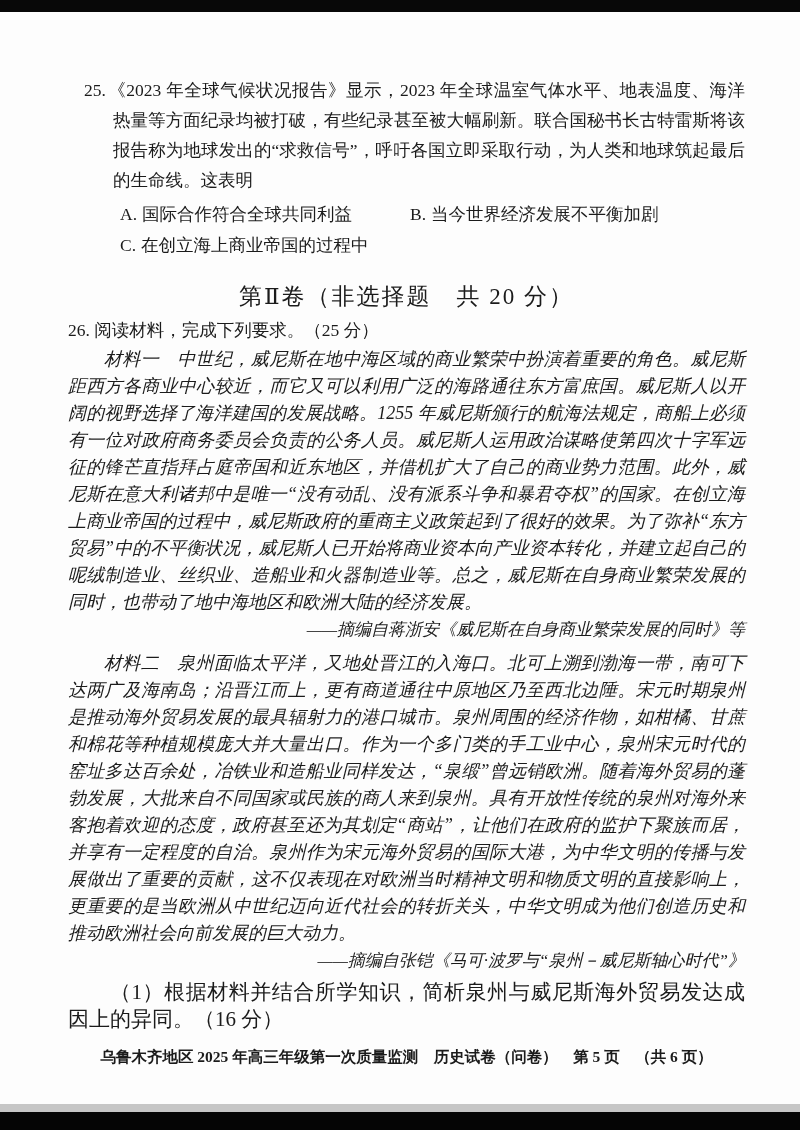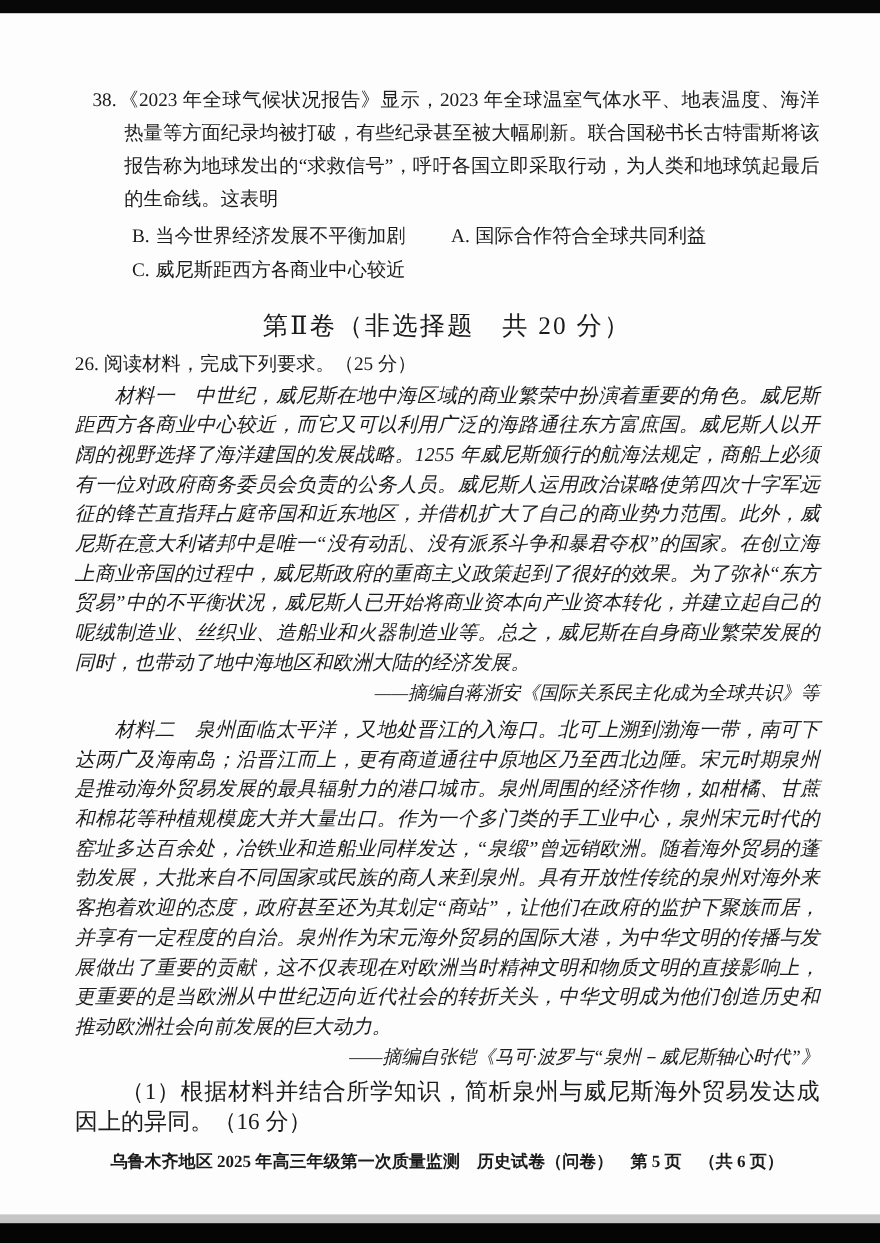--- a/index.html
+++ b/index.html
@@ -83,37 +83,37 @@
   }
 </style>
 </head>
 <body>
 
 <div class="topbar"></div>
 
 <div class="page">
 
   <div>
-    <p class="stem"><span class="qnum">38.</span><span>《2023 年全球气候状况报告》显示，2023 年全球温室气体水平、地表温度、海洋热量等方面纪录均被打破，有些纪录甚至被大幅刷新。联合国秘书长古特雷斯将该报告称为地球发出的“求救信号”，呼吁各国立即采取行动，为人类和地球筑起最后的生命线。这表明</span></p>
+    <p class="stem"><span class="qnum">25.</span><span>《2023 年全球气候状况报告》显示，2023 年全球温室气体水平、地表温度、海洋热量等方面纪录均被打破，有些纪录甚至被大幅刷新。联合国秘书长古特雷斯将该报告称为地球发出的“求救信号”，呼吁各国立即采取行动，为人类和地球筑起最后的生命线。这表明</span></p>
 
     <div class="options">
+      <div class="option"><span class="olabel">A.</span><span>国际合作符合全球共同利益</span></div>
       <div class="option"><span class="olabel">B.</span><span>当今世界经济发展不平衡加剧</span></div>
-      <div class="option"><span class="olabel">A.</span><span>国际合作符合全球共同利益</span></div>
-      <div class="option"><span class="olabel">C.</span><span>威尼斯距西方各商业中心较近</span></div>
+      <div class="option"><span class="olabel">C.</span><span>在创立海上商业帝国的过程中</span></div>
     </div>
   </div>
 
   <h2 class="section-title">第Ⅱ卷（非选择题　共 20 分）</h2>
 
 
   <p class="q26-intro">26. 阅读材料，完成下列要求。（25 分）</p>
 
   <p class="material">材料一　中世纪，威尼斯在地中海区域的商业繁荣中扮演着重要的角色。威尼斯距西方各商业中心较近，而它又可以利用广泛的海路通往东方富庶国。威尼斯人以开阔的视野选择了海洋建国的发展战略。1255 年威尼斯颁行的航海法规定，商船上必须有一位对政府商务委员会负责的公务人员。威尼斯人运用政治谋略使第四次十字军远征的锋芒直指拜占庭帝国和近东地区，并借机扩大了自己的商业势力范围。此外，威尼斯在意大利诸邦中是唯一“没有动乱、没有派系斗争和暴君夺权”的国家。在创立海上商业帝国的过程中，威尼斯政府的重商主义政策起到了很好的效果。为了弥补“东方贸易”中的不平衡状况，威尼斯人已开始将商业资本向产业资本转化，并建立起自己的呢绒制造业、丝织业、造船业和火器制造业等。总之，威尼斯在自身商业繁荣发展的同时，也带动了地中海地区和欧洲大陆的经济发展。</p>
 
-  <p class="source">——摘编自蒋浙安《国际关系民主化成为全球共识》等</p>
+  <p class="source">——摘编自蒋浙安《威尼斯在自身商业繁荣发展的同时》等</p>
 
   <p class="material m2">材料二　泉州面临太平洋，又地处晋江的入海口。北可上溯到渤海一带，南可下达两广及海南岛；沿晋江而上，更有商道通往中原地区乃至西北边陲。宋元时期泉州是推动海外贸易发展的最具辐射力的港口城市。泉州周围的经济作物，如柑橘、甘蔗和棉花等种植规模庞大并大量出口。作为一个多门类的手工业中心，泉州宋元时代的窑址多达百余处，冶铁业和造船业同样发达，“泉缎”曾远销欧洲。随着海外贸易的蓬勃发展，大批来自不同国家或民族的商人来到泉州。具有开放性传统的泉州对海外来客抱着欢迎的态度，政府甚至还为其划定“商站”，让他们在政府的监护下聚族而居，并享有一定程度的自治。泉州作为宋元海外贸易的国际大港，为中华文明的传播与发展做出了重要的贡献，这不仅表现在对欧洲当时精神文明和物质文明的直接影响上，更重要的是当欧洲从中世纪迈向近代社会的转折关头，中华文明成为他们创造历史和推动欧洲社会向前发展的巨大动力。</p>
 
   <p class="source">——摘编自张铠《马可·波罗与“泉州－威尼斯轴心时代”》</p>
 
   <p class="subq">（1）根据材料并结合所学知识，简析泉州与威尼斯海外贸易发达成因上的异同。（16 分）</p>
 
 
   <p class="footer">乌鲁木齐地区 2025 年高三年级第一次质量监测　历史试卷（问卷）　第 5 页　（共 6 页）</p>
 

